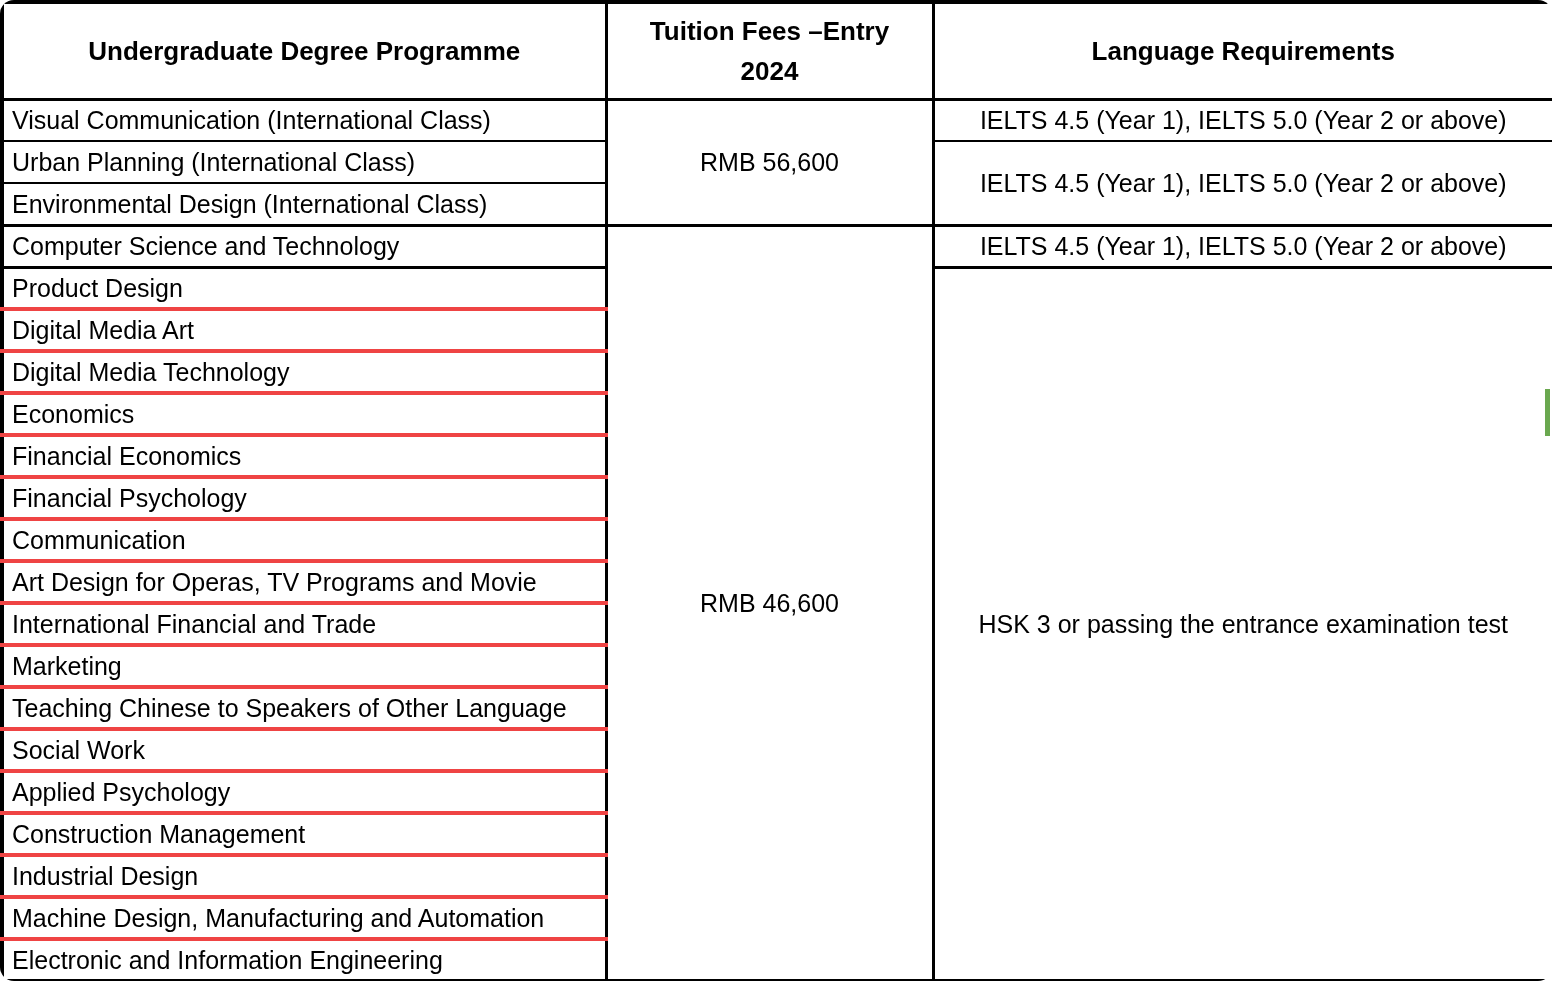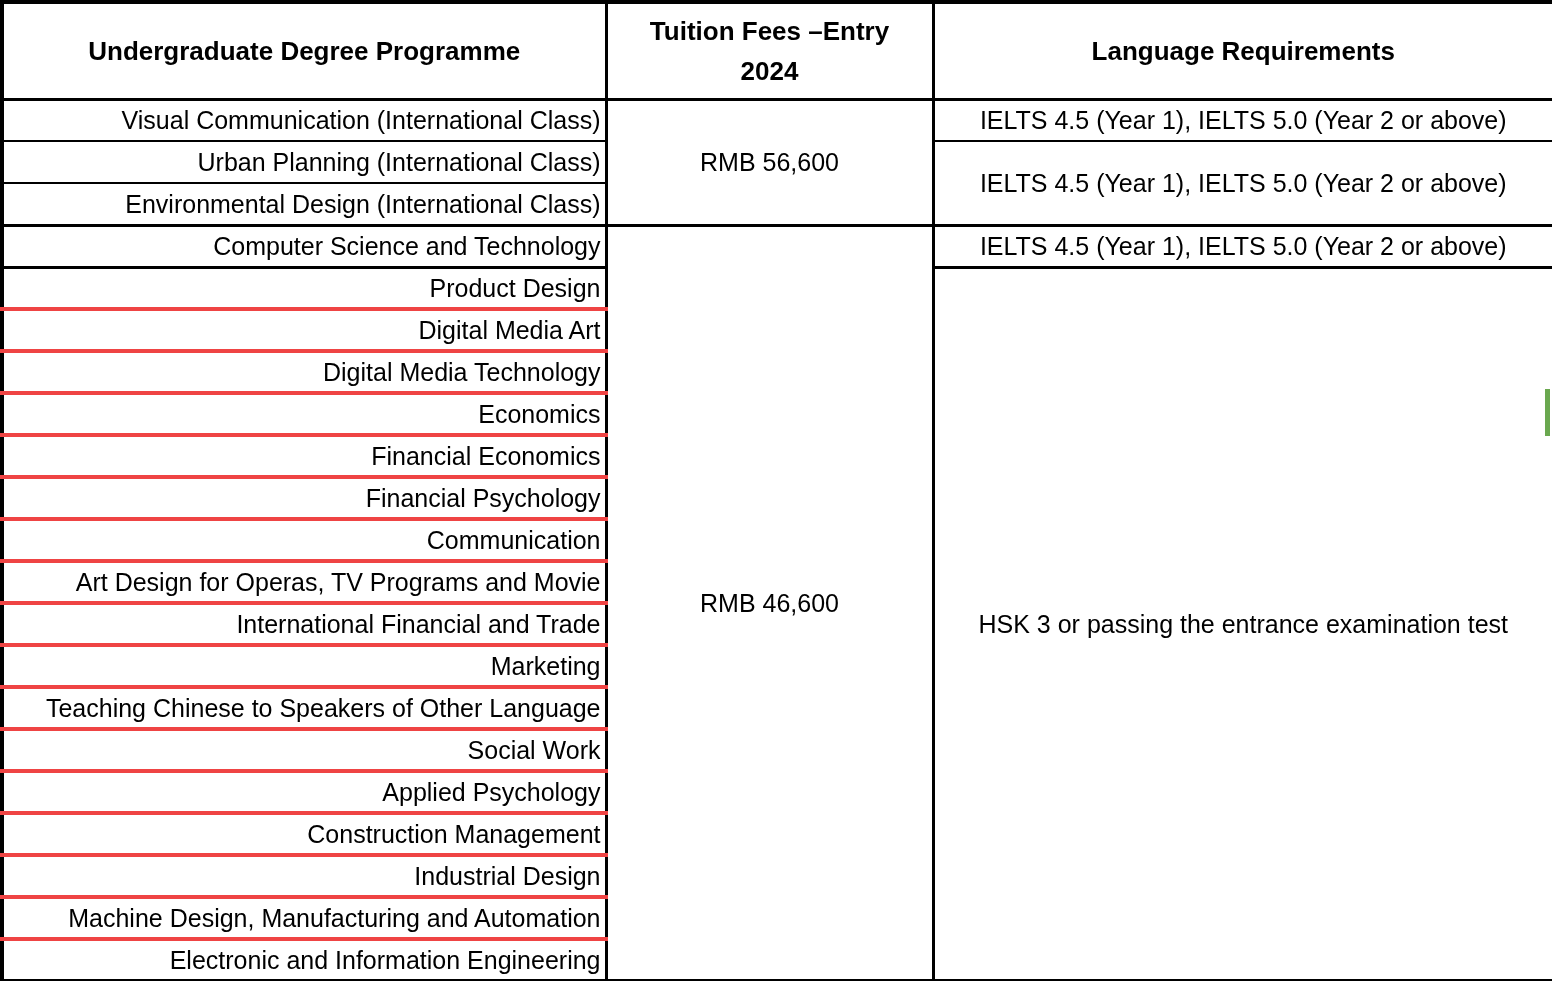--- a/index.html
+++ b/index.html
@@ -8,20 +8,21 @@
     background: #ffffff;
   }
   .page {
     position: relative;
     width: 1552px;
     height: 981px;
     background: #ffffff;
     font-family: "Liberation Sans", sans-serif;
     color: #000000;
     overflow: hidden;
+    border-radius: 14px;
   }
   table.fees-table {
     border-collapse: collapse;
     table-layout: fixed;
     width: 1552px;
     height: 981px;
     border: 4px solid #000000;
   }
   col.c1 { width: 604px; }
   col.c2 { width: 327px; }
@@ -43,21 +44,21 @@
     padding: 0 10px;
   }
   tr.header-row { height: 97px; }
   tr.data-row   { height: 42px; }
 
   td {
     font-size: 25px;
     line-height: 30px;
   }
   td.prog {
-    text-align: right;
+    text-align: left;
     padding: 0 4px 0 8px;
   }
   td.fee, td.lang {
     text-align: center;
     padding: 0 8px;
   }
 
   
   td.b2   { border-bottom: 2px solid #000000; }   
   td.b3   { border-bottom: 3px solid #000000; }   

